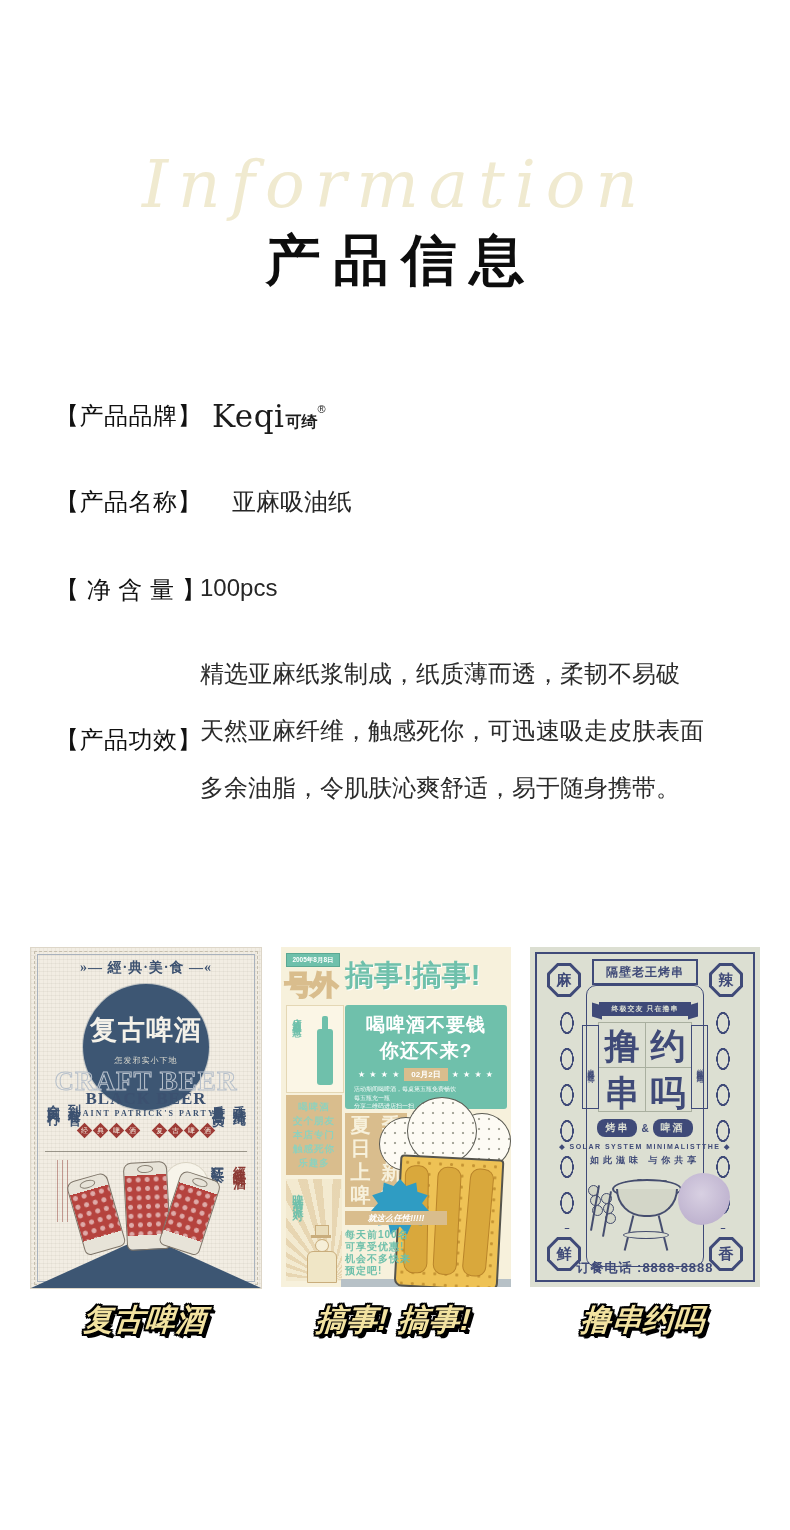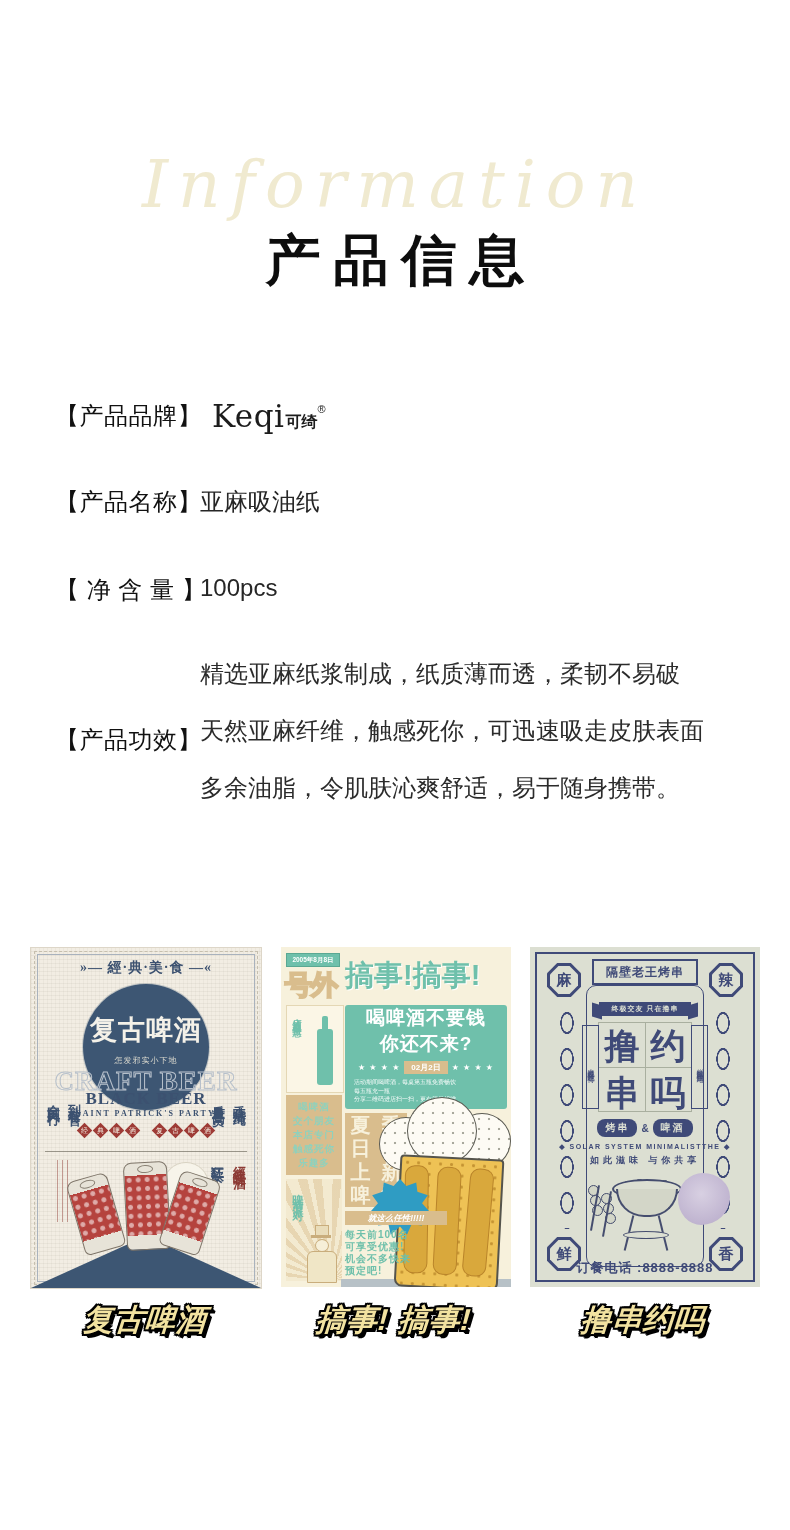--- a/index.html
+++ b/index.html
@@ -143,21 +143,21 @@
   }
   .p2-title{
     position:absolute;left:64px;top:2px;width:162px;height:52px;line-height:52px;
     font-size:29px;font-weight:900;color:#6fc0ab;
     text-shadow:1px 1px 0 #fff;white-space:nowrap;
   }
   .p2-panel{position:absolute;left:64px;top:58px;width:162px;height:104px;background:#6fc0ab;border-radius:3px;z-index:1;}
   .p2-panel-l1,.p2-panel-l2{
     text-align:center;font-size:19px;font-weight:900;color:#fff;letter-spacing:1px;white-space:nowrap;
   }
-  .p2-panel-l1{}
+  .p2-panel-l1{padding-top:7px;}
   .p2-stars{margin-top:4px;display:flex;justify-content:center;align-items:center;gap:4px;}
   .p2-stars .stars{font-size:8px;color:#fff;letter-spacing:1px;white-space:nowrap;}
   .p2-datebadge{background:#d9bd8d;color:#fff;font-size:8px;font-weight:bold;padding:1px 7px;white-space:nowrap;}
   .p2-fine{margin-top:4px;padding:0 9px;font-size:6px;line-height:8.5px;color:#fff;opacity:.92;}
   .p2-fine span{display:block;white-space:nowrap;overflow:hidden;}
   .p2-bottlebox{position:absolute;left:5px;top:58px;width:56px;height:86px;background:#fbf6e6;border:1px solid #e4d7b4;}
   .p2-bottle-label{
     position:absolute;left:3px;top:5px;writing-mode:vertical-rl;
     font-size:9px;font-weight:bold;color:#6fc0ab;letter-spacing:2px;
   }
@@ -329,21 +329,21 @@
 
   <div class="script-title">Information</div>
   <div class="main-title">产品信息</div>
 
   <div class="info-label" style="top:400px;">【产品品牌】</div>
   <div class="info-value" style="top:398px;left:212px;">
     <span class="brand-latin">Keqi</span><span class="brand-cn">可绮</span><span class="brand-reg">®</span>
   </div>
 
   <div class="info-label" style="top:486px;">【产品名称】</div>
-  <div class="info-value" style="top:486px;">亚麻吸油纸</div>
+  <div class="info-value" style="top:486px;margin-left:32px;">亚麻吸油纸</div>
 
   <div class="info-label" style="top:574px;">【 净 含 量 】</div>
   <div class="info-value" style="top:574px;">100pcs</div>
 
   <div class="info-label" style="top:700px;margin-top:24px;">【产品功效】</div>
   <div class="effect-text">
     <span>精选亚麻纸浆制成，纸质薄而透，柔韧不易破</span>
     <span>天然亚麻纤维，触感死你，可迅速吸走皮肤表面</span>
     <span>多余油脂，令肌肤沁爽舒适，易于随身携带。</span>
   </div>

